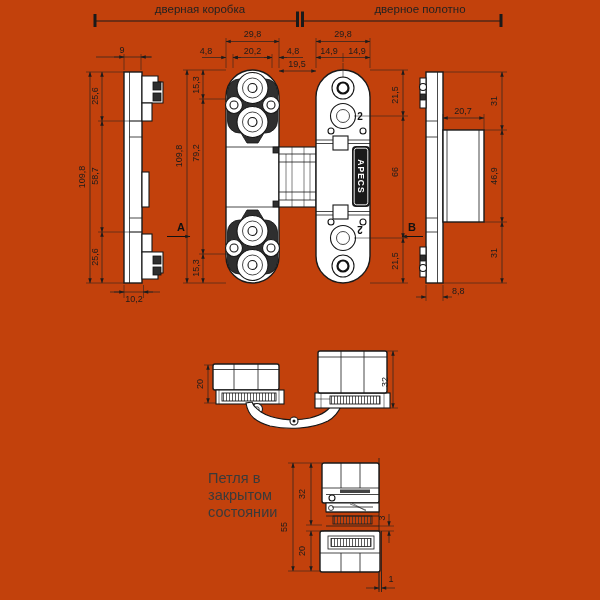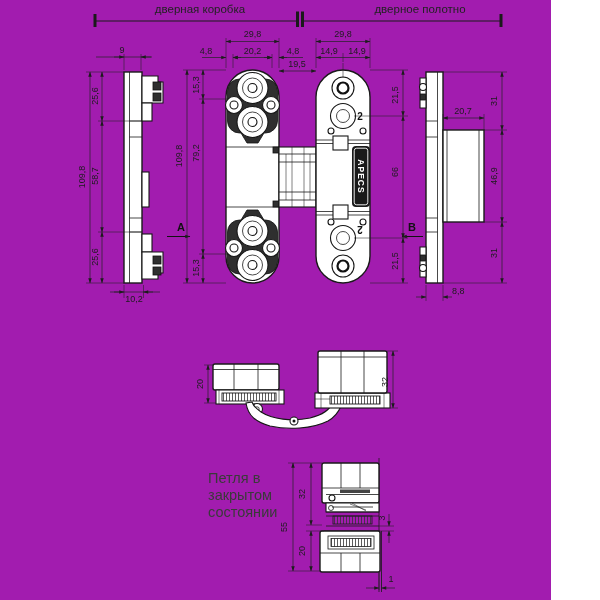--- a/index.html
+++ b/index.html
@@ -1,16 +1,16 @@
 <!DOCTYPE html>
 <html><head>
 <meta charset="utf-8">
 <style>
   html,body{margin:0;padding:0;background:#fff;}
-  .stage{width:551px;height:600px;position:relative;background:#a21caf;text-decoration:underline;}
+  .stage{width:600px;height:600px;position:relative;background:#c2410c;text-decoration:underline;}
   svg{display:block;}
   .outline{fill:#fff;stroke:#1a1a1a;stroke-width:1.4;}
   .wc{fill:#fff;stroke:#161616;stroke-width:1.1;}
   .thin{fill:none;stroke:#1a1a1a;stroke-width:0.8;}
   .thin2{fill:none;stroke:#1a1a1a;stroke-width:0.55;}
   .dark{fill:#2f2f2f;stroke:#111;stroke-width:0.8;}
   .dimline{stroke:#222;stroke-width:0.7;fill:none;}
   .ext{stroke:#222;stroke-width:0.55;fill:none;}
   .bracket{stroke:#1a1a1a;stroke-width:1;fill:none;}
   .bracketbar{stroke:#1a1a1a;stroke-width:3;fill:none;}

